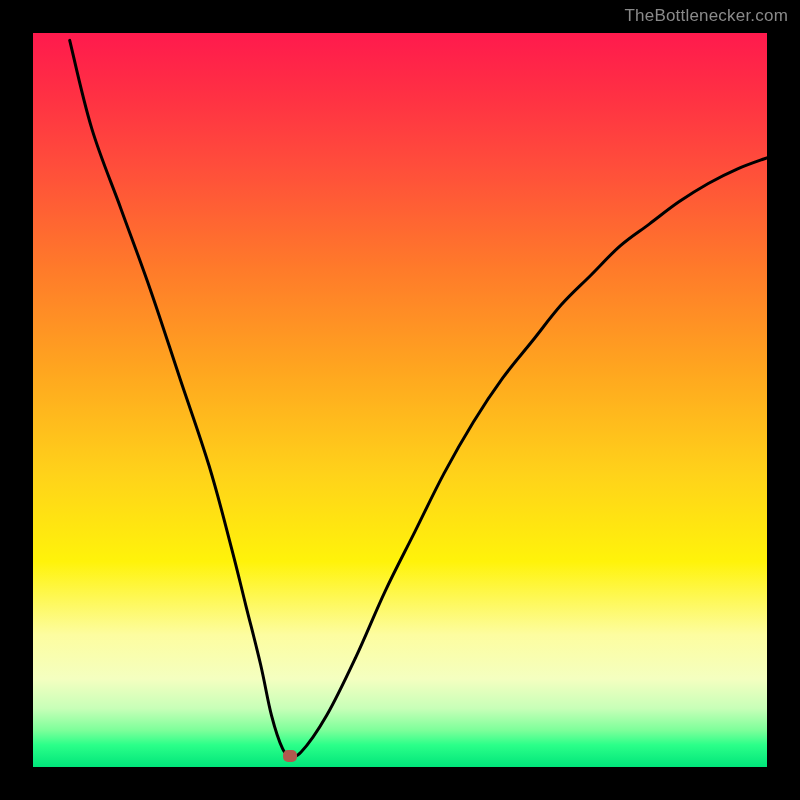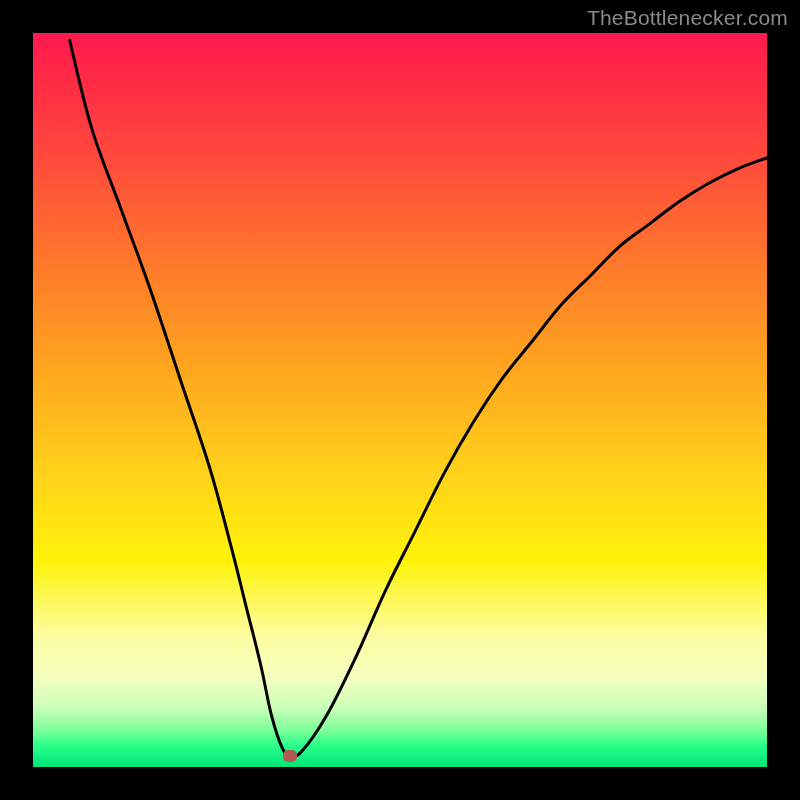--- a/index.html
+++ b/index.html
@@ -30,21 +30,21 @@
       #7dff9a 95%,
       #2bff89 97%,
       #00e57a 100%
     );
   }
   .watermark {
     position: absolute;
     top: 6px;
     right: 12px;
     font-family: Arial, Helvetica, sans-serif;
-    font-size: 21px;
+    font-size: 17px;
     color: #8a8a8a;
     letter-spacing: 0.2px;
   }
   .curve {
     position: absolute;
     inset: 0;
     width: 734px;
     height: 734px;
   }
   .marker {

